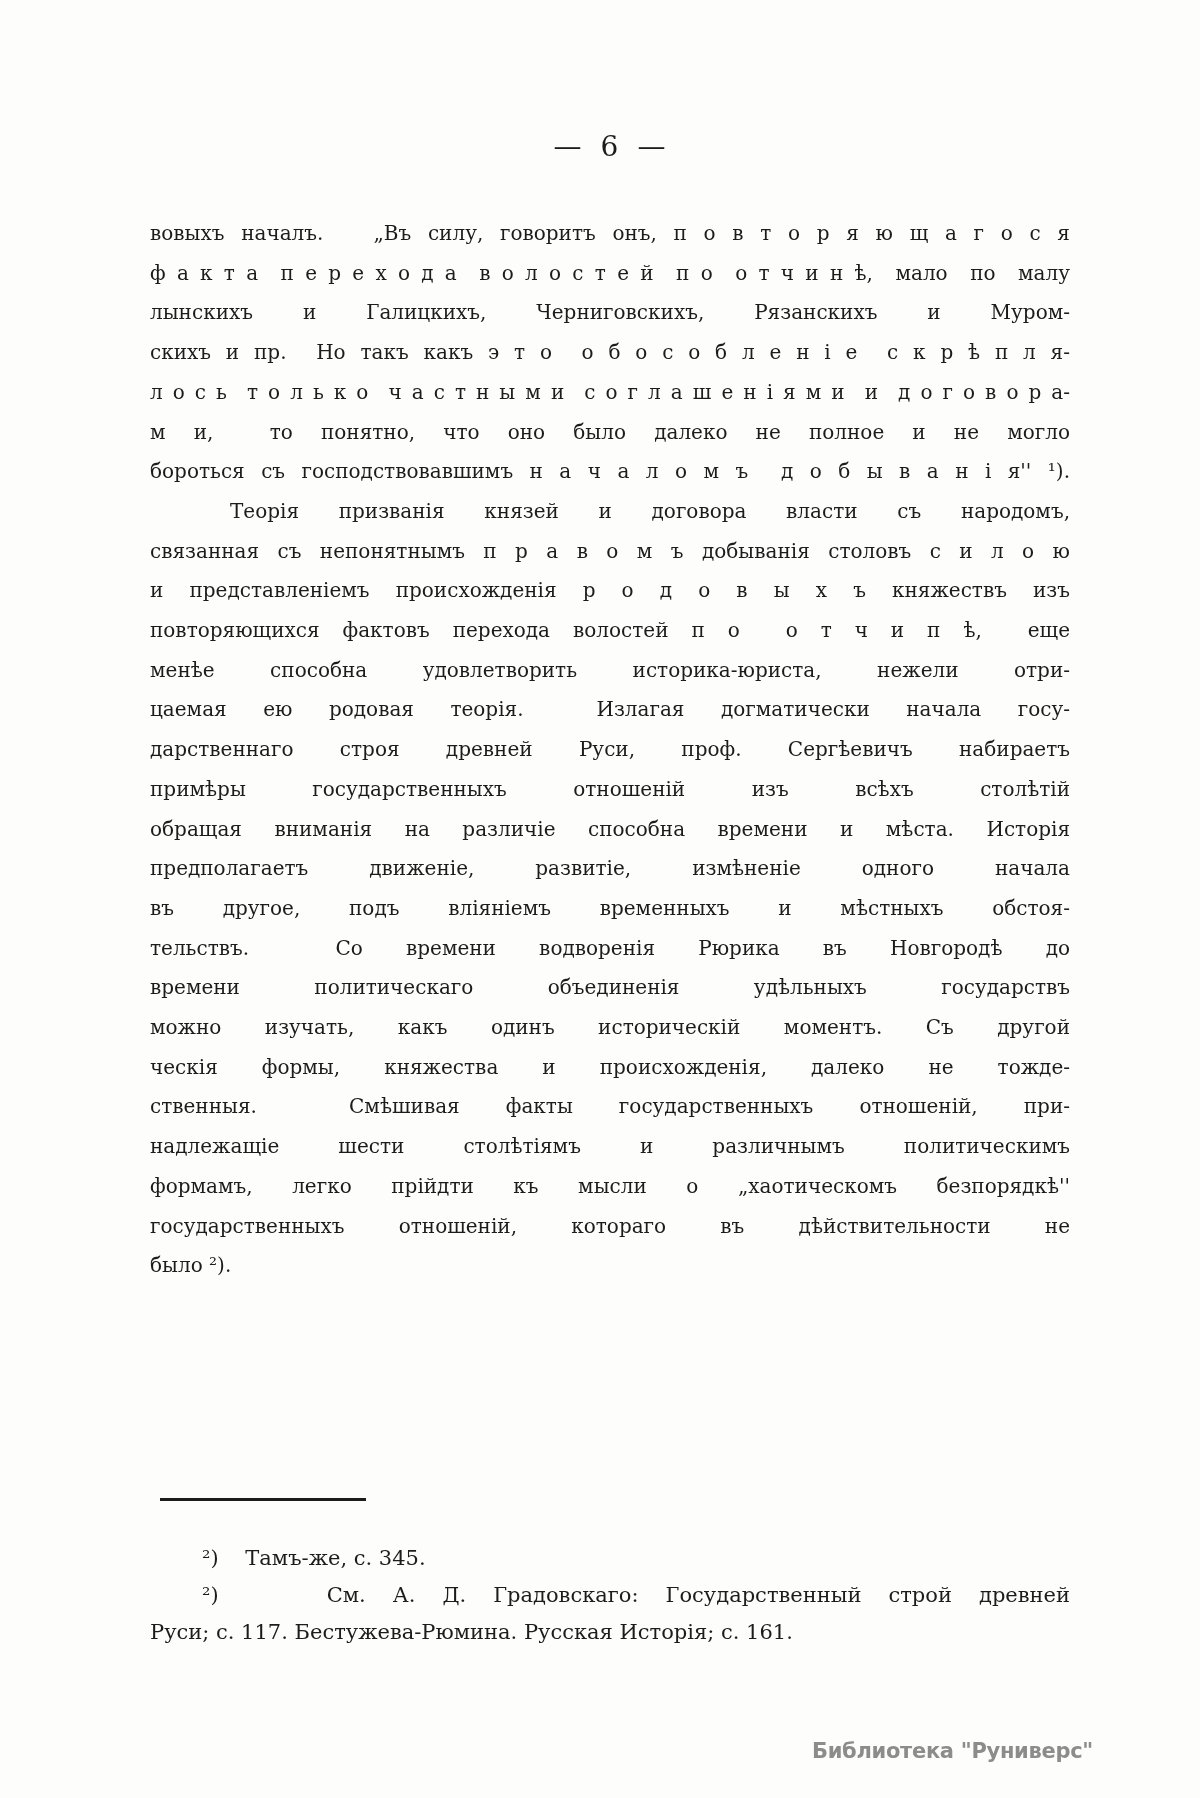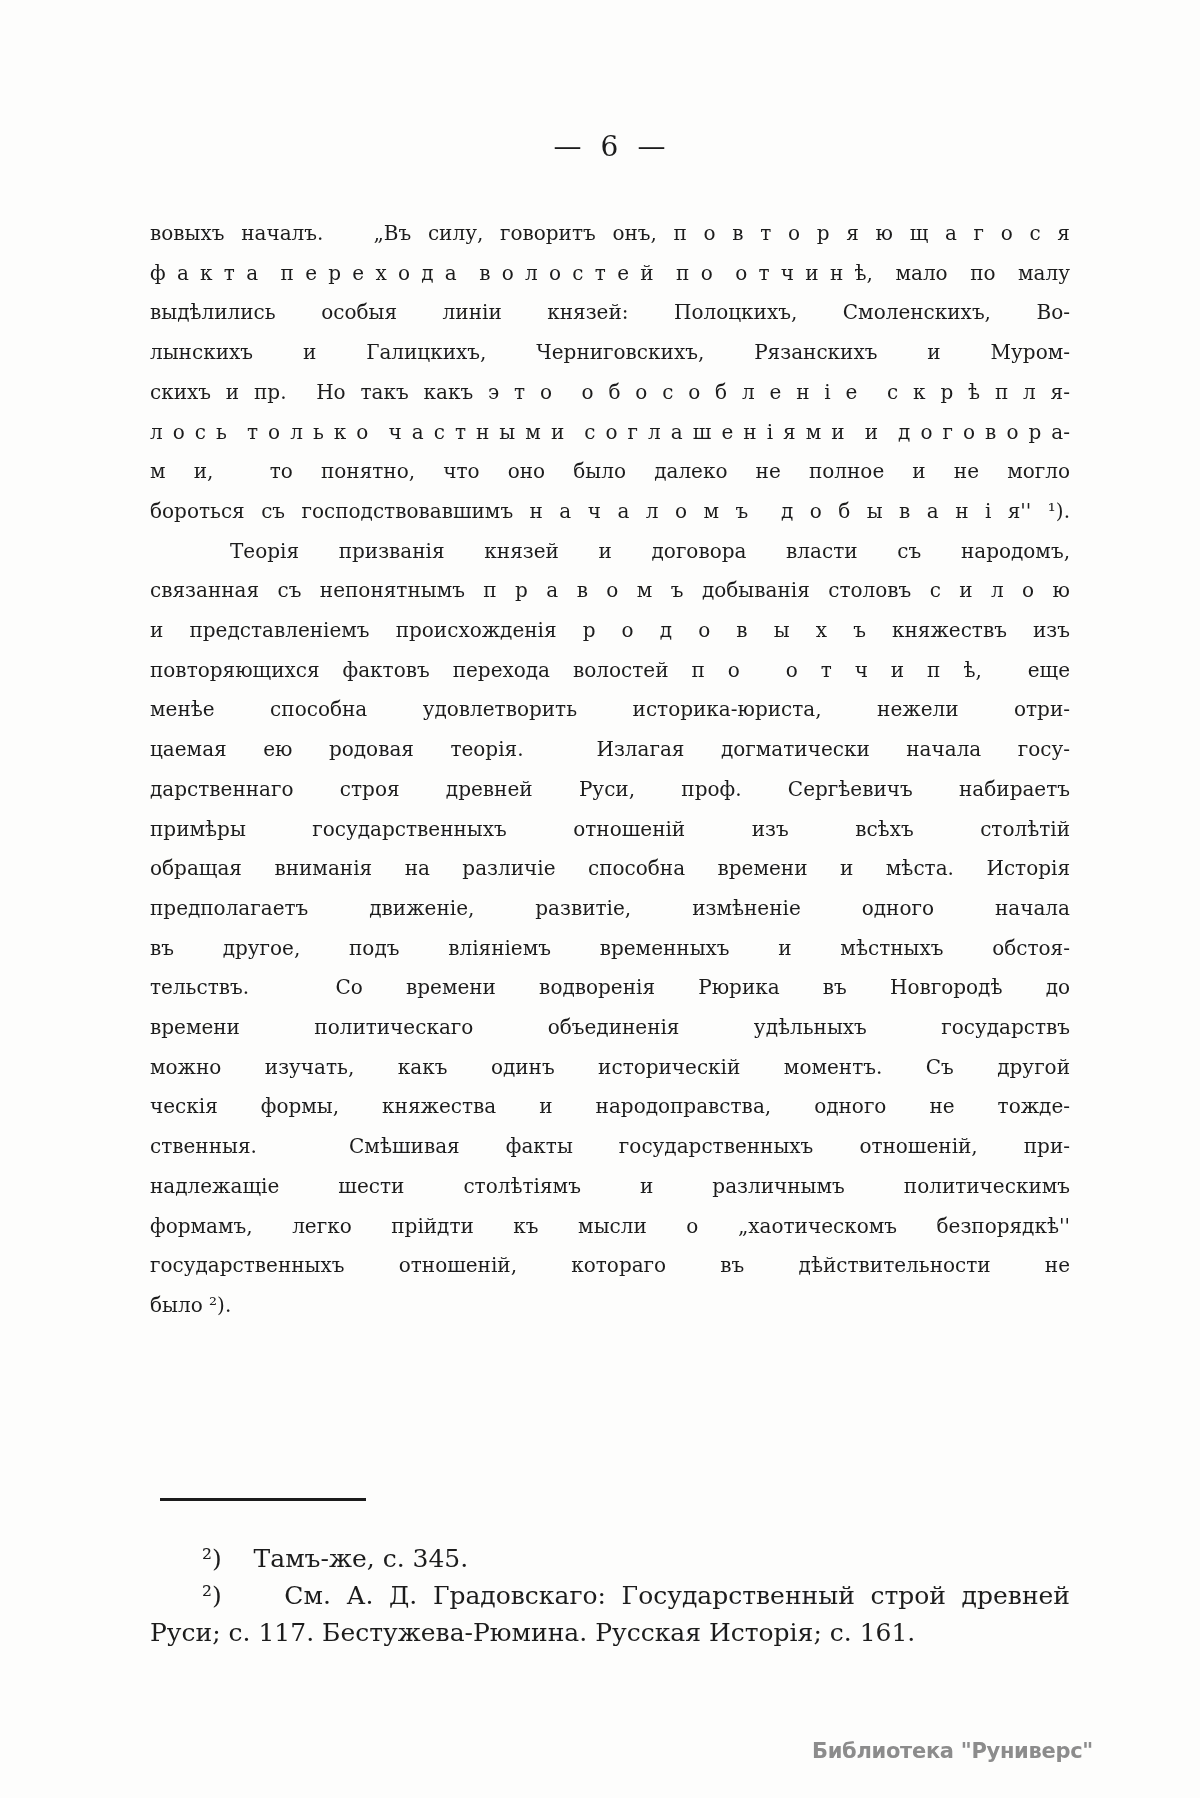--- a/index.html
+++ b/index.html
@@ -31,21 +31,21 @@
   #body-lines .in { text-indent: 80px; }
   .fn-divider {
     position: absolute;
     top: 1498px; left: 160px;
     width: 206px; height: 3px;
     background: var(--ink, #1c1c1c);
   }
   .footnotes {
     position: absolute;
     top: 1540px; left: 150px; width: 920px;
-    font-size: 25px;
+    font-size: 21px;
     line-height: 37px;
   }
   #footnote-lines .in { text-indent: 52px; }
   .watermark {
     position: absolute;
     top: 1739px; left: 812px;
     font-family: "DejaVu Sans", sans-serif;
     font-weight: bold;
     font-size: 21px;
     letter-spacing: -0.3px;
@@ -57,41 +57,40 @@
 
 <div class="page">
 
   <div class="running-head">
     <span class="dash">—</span><span class="pagenum">6</span><span class="dash">—</span>
   </div>
 
   <div class="body-text" id="body-lines">
       <div class="line j">вовыхъ началъ.&nbsp; &nbsp;„Въ силу, говоритъ онъ, п о в т о р я ю щ а г о с я</div>
       <div class="line j">ф а к т а&nbsp; п е р е х о д а&nbsp; в о л о с т е й&nbsp; п о&nbsp; о т ч и н ѣ,&nbsp; мало&nbsp; по&nbsp; малу</div>
-      <div class="line j">выдѣлились особыя линіи князей: Полоцкихъ, Смоленскихъ, Во-</div>
       <div class="line j">лынскихъ и Галицкихъ, Черниговскихъ, Рязанскихъ и Муром-</div>
       <div class="line j">скихъ и пр.&nbsp; Но такъ какъ э т о&nbsp; о б о с о б л е н і е&nbsp; с к р ѣ п л я-</div>
       <div class="line j">л о с ь&nbsp; т о л ь к о&nbsp; ч а с т н ы м и&nbsp; с о г л а ш е н і я м и&nbsp; и&nbsp; д о г о в о р а-</div>
       <div class="line j">м и,&nbsp; то понятно, что оно было далеко не полное и не могло</div>
       <div class="line j">бороться съ господствовавшимъ н а ч а л о м ъ&nbsp; д о б ы в а н і я'' ¹).</div>
       <div class="line j in">Теорія призванія князей и договора власти съ народомъ,</div>
       <div class="line j">связанная съ непонятнымъ п р а в о м ъ добыванія столовъ с и л о ю</div>
       <div class="line j">и представленіемъ происхожденія р о д о в ы х ъ княжествъ изъ</div>
       <div class="line j">повторяющихся фактовъ перехода волостей п о&nbsp; о т ч и п ѣ,&nbsp; еще</div>
       <div class="line j">менѣе способна удовлетворить историка-юриста, нежели отри-</div>
       <div class="line j">цаемая ею родовая теорія.&nbsp; Излагая догматически начала госу-</div>
       <div class="line j">дарственнаго строя древней Руси, проф. Сергѣевичъ набираетъ</div>
       <div class="line j">примѣры государственныхъ отношеній изъ всѣхъ столѣтій</div>
       <div class="line j">обращая вниманія на различіе способна времени и мѣста. Исторія</div>
       <div class="line j">предполагаетъ движеніе, развитіе, измѣненіе одного начала</div>
       <div class="line j">въ другое, подъ вліяніемъ временныхъ и мѣстныхъ обстоя-</div>
       <div class="line j">тельствъ.&nbsp; Со времени водворенія Рюрика въ Новгородѣ до</div>
       <div class="line j">времени политическаго объединенія удѣльныхъ государствъ</div>
       <div class="line j">можно изучать, какъ одинъ историческій моментъ. Съ другой</div>
-      <div class="line j">ческія формы, княжества и народоправства, одного не тожде-</div>
+      <div class="line j">ческія формы, княжества и происхожденія, далеко не тожде-</div>
       <div class="line j">ственныя.&nbsp; Смѣшивая факты государственныхъ отношеній, при-</div>
       <div class="line j">надлежащіе шести столѣтіямъ и различнымъ политическимъ</div>
       <div class="line j">формамъ, легко прійдти къ мысли о „хаотическомъ безпорядкѣ''</div>
       <div class="line j">государственныхъ отношеній, котораго въ дѣйствительности не</div>
       <div class="line">было ²).</div>
     </div>
 
   <div class="fn-divider"></div>
 
   <div class="footnotes" id="footnote-lines">

